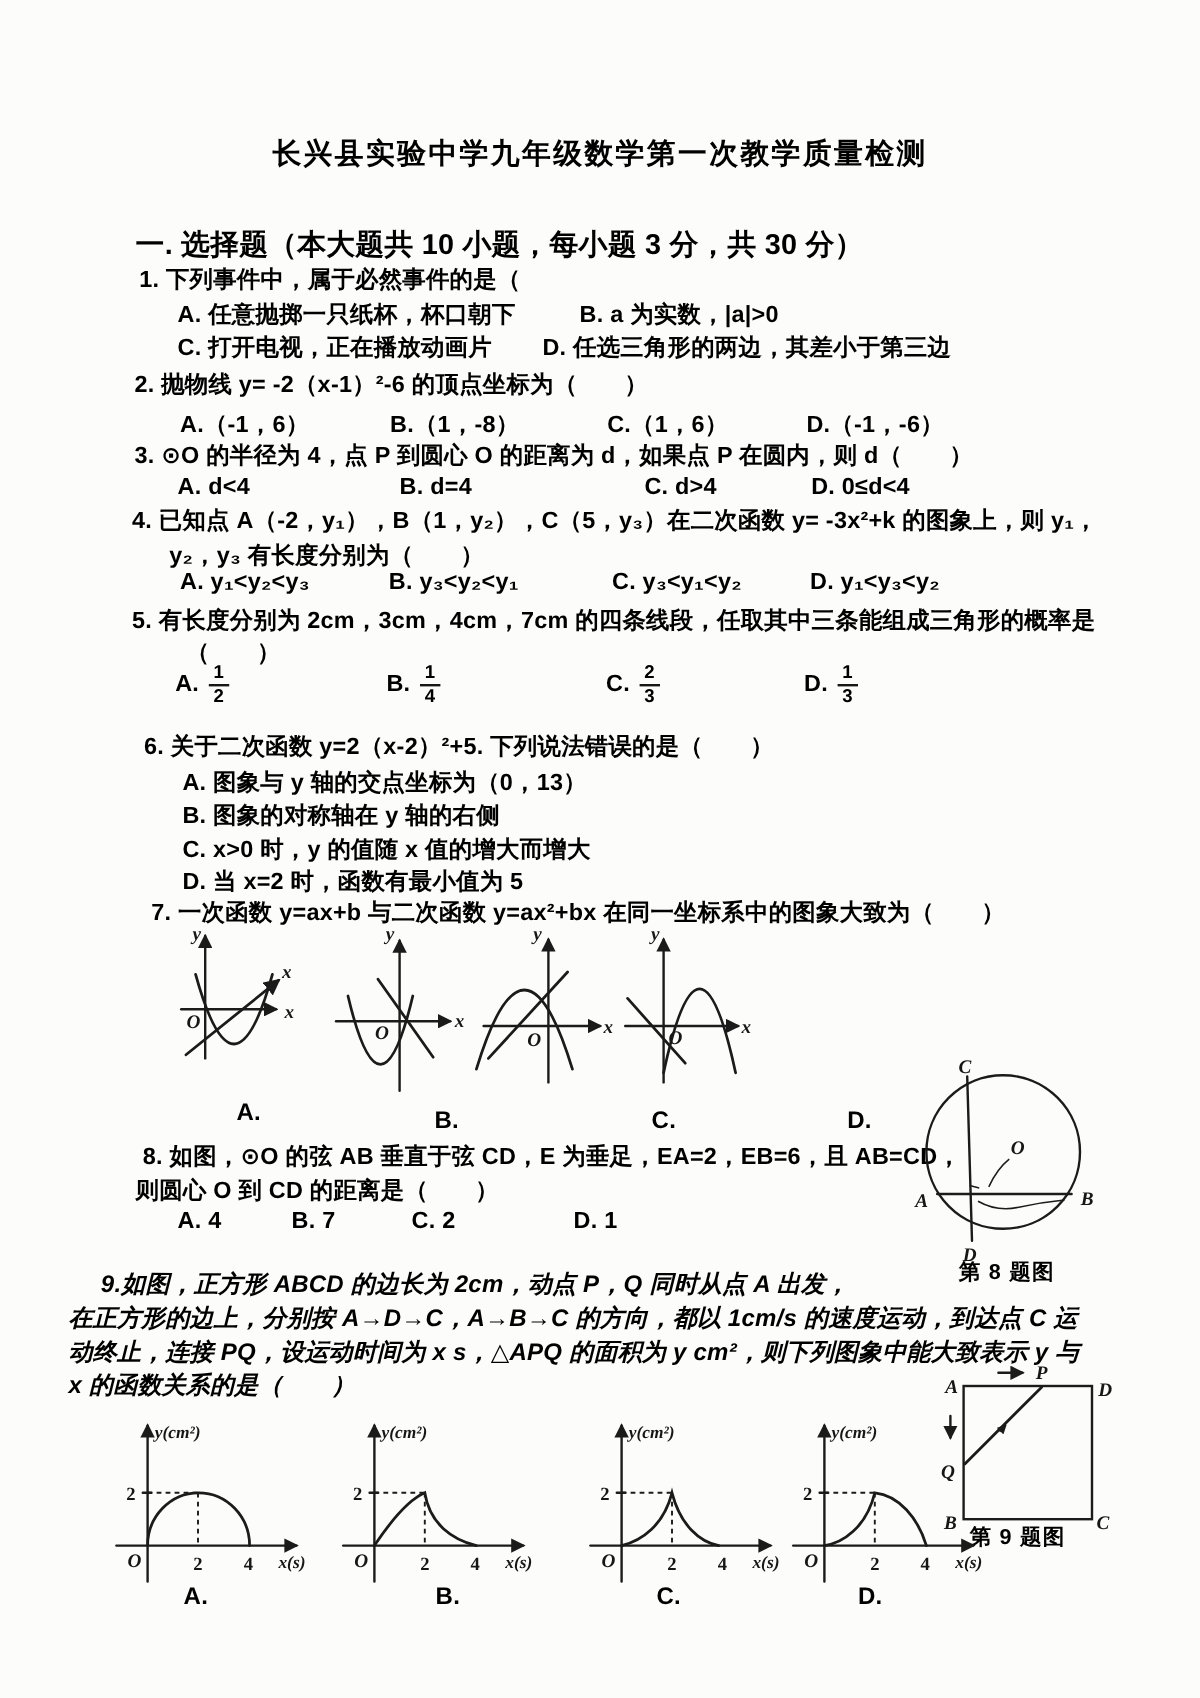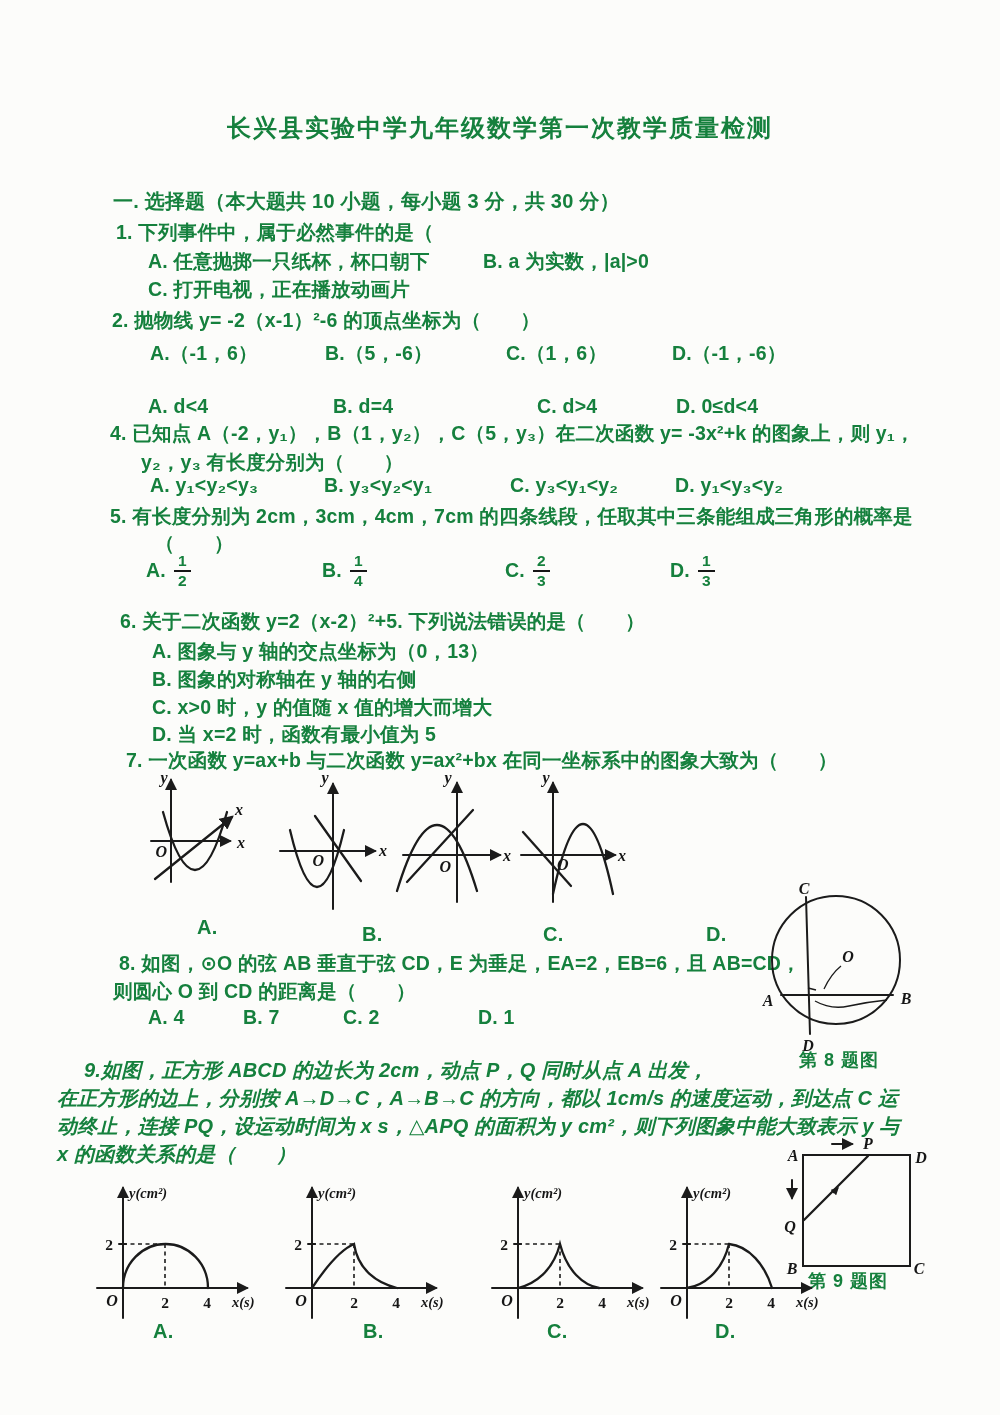--- a/index.html
+++ b/index.html
@@ -1,20 +1,20 @@
 <!DOCTYPE html>
 <html><head>
 <meta charset="utf-8">
 <style>
   html,body{margin:0;padding:0;background:#ffffff;}
   .page{position:relative;width:1000px;height:1415px;background:#fcfcfa;
-        font-family:"Liberation Sans","DejaVu Sans",sans-serif;color:#15803d;overflow:hidden;}
+        font-family:"Liberation Sans","DejaVu Sans",sans-serif;color:#000000;overflow:hidden;}
   .line{position:absolute;white-space:nowrap;font-size:19.5px;font-weight:600;letter-spacing:.2px;}
   .title{font-size:24px;font-weight:700;width:100%;text-align:center;letter-spacing:2px;}
-  .heading{font-size:20px;font-weight:700;}
+  .heading{font-size:24px;font-weight:700;}
   .q9t{font-size:20px;font-style:italic;}
   .glabel{font-size:20px;font-weight:700;}
   .fig-caption{font-size:18px;font-weight:700;letter-spacing:1px;}
   .q5opt{display:flex;align-items:center;gap:8px;}
   .optlabel{font-size:19.5px;font-weight:600;}
   .frac{display:inline-flex;flex-direction:column;align-items:center;font-size:15.5px;font-weight:700;line-height:1.15;}
   .frac .num{border-bottom:2px solid #161616;padding:0 4px;}
   svg.fig{position:absolute;overflow:visible;}
   svg text{font-size:16px;font-weight:600;font-style:italic;fill:#161616;
            font-family:"Liberation Serif","DejaVu Serif",serif;}
@@ -38,27 +38,29 @@
 
 <div class="page">
 
   <div class="line title" style="left:0;top:112px;">长兴县实验中学九年级数学第一次教学质量检测</div>
   <div class="line heading" style="left:113px;top:188px;">一. 选择题（本大题共 10 小题，每小题 3 分，共 30 分）</div>
 
   <div class="line" style="left:116px;top:219px;">1. 下列事件中，属于必然事件的是（</div>
   <div class="line" style="left:148px;top:248px;">A. 任意抛掷一只纸杯，杯口朝下</div>
   <div class="line" style="left:483px;top:248px;">B. a 为实数，|a|&gt;0</div>
   <div class="line" style="left:148px;top:276px;">C. 打开电视，正在播放动画片</div>
+  <div class="line" style="left:452px;top:276px;">D. 任选三角形的两边，其差小于第三边</div>
 
   <div class="line" style="left:112px;top:307px;">2. 抛物线 y= -2（x-1）²-6 的顶点坐标为（　　）</div>
   <div class="line" style="left:150px;top:340px;">A.（-1，6）</div>
-  <div class="line" style="left:325px;top:340px;">B.（5，-6）</div>
+  <div class="line" style="left:325px;top:340px;">B.（1，-8）</div>
   <div class="line" style="left:506px;top:340px;">C.（1，6）</div>
   <div class="line" style="left:672px;top:340px;">D.（-1，-6）</div>
 
+  <div class="line" style="left:112px;top:366px;">3. ⊙O 的半径为 4，点 P 到圆心 O 的距离为 d，如果点 P 在圆内，则 d（　　）</div>
   <div class="line" style="left:148px;top:395px;">A. d&lt;4</div>
   <div class="line" style="left:333px;top:395px;">B. d=4</div>
   <div class="line" style="left:537px;top:395px;">C. d&gt;4</div>
   <div class="line" style="left:676px;top:395px;">D. 0≤d&lt;4</div>
 
   <div class="line" style="left:110px;top:420px;">4. 已知点 A（-2，y₁），B（1，y₂），C（5，y₃）在二次函数 y= -3x²+k 的图象上，则 y₁，</div>
   <div class="line" style="left:141px;top:449px;">y₂，y₃ 有长度分别为（　　）</div>
   <div class="line" style="left:150px;top:474px;">A. y₁&lt;y₂&lt;y₃</div>
   <div class="line" style="left:324px;top:474px;">B. y₃&lt;y₂&lt;y₁</div>
   <div class="line" style="left:510px;top:474px;">C. y₃&lt;y₁&lt;y₂</div>

